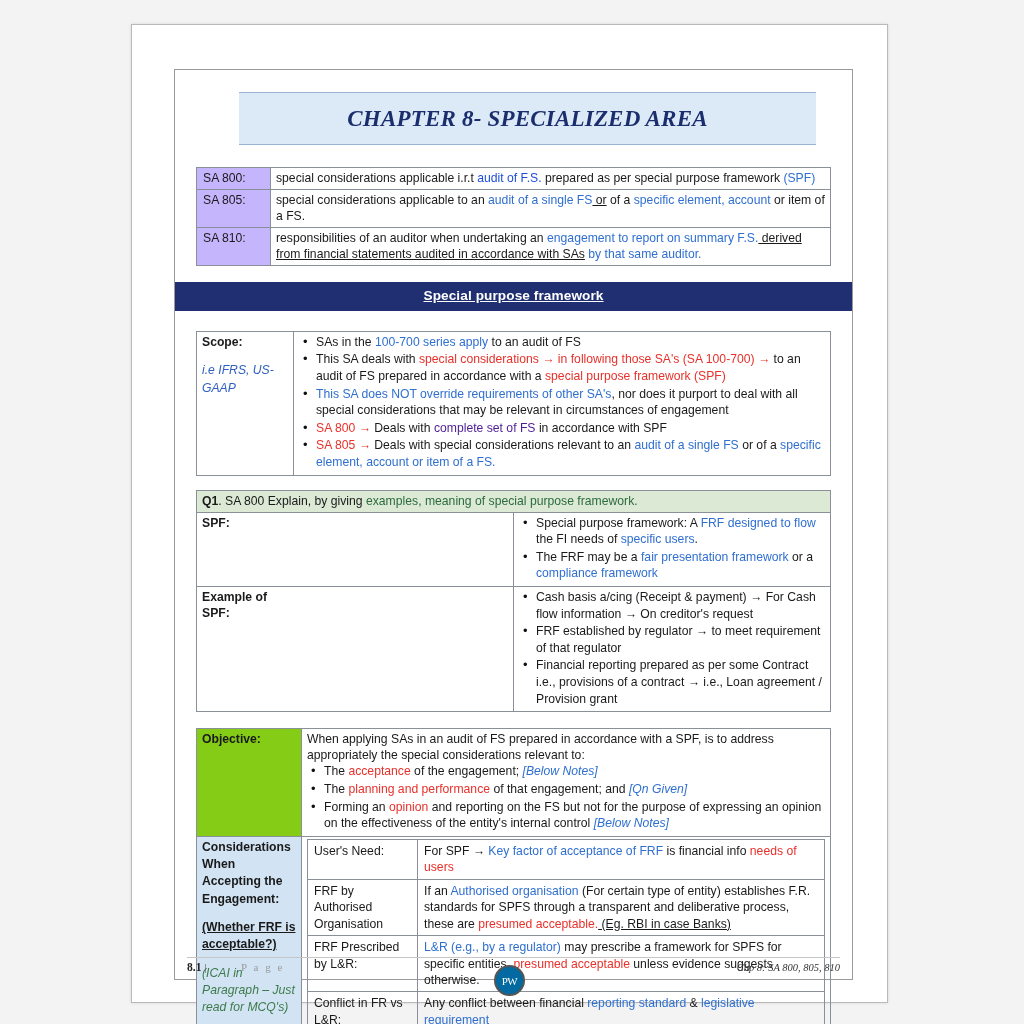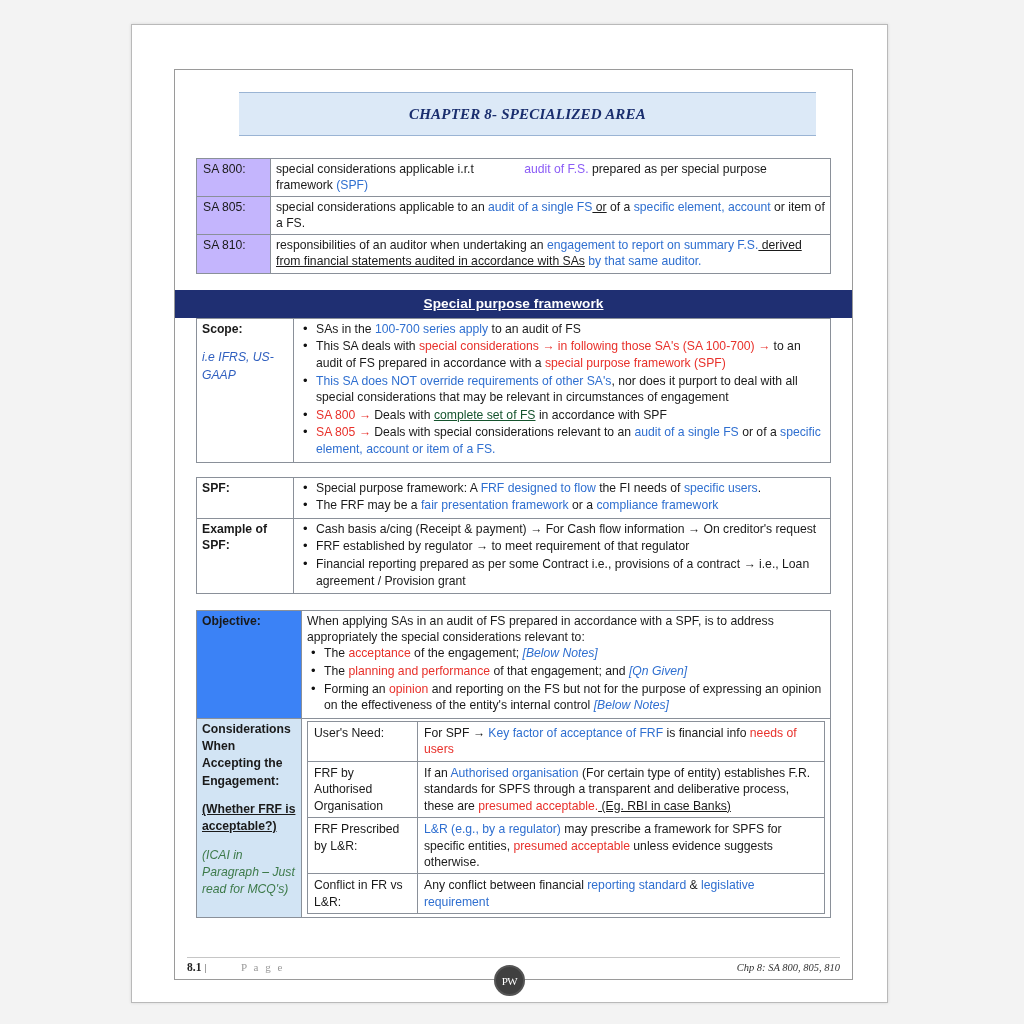--- a/index.html
+++ b/index.html
@@ -56,21 +56,21 @@
     background: #dce9f7;
     border-top: 1px solid #9ab4d4;
     border-bottom: 1px solid #9ab4d4;
     text-align: center;
     padding: 13px 0 12px 0;
   }
   .chapter-title {
     font-family: "Liberation Serif", serif;
     font-weight: bold;
     font-style: italic;
-    font-size: 15px;
+    font-size: 23px;
     color: #1a2e6e;
     letter-spacing: 0.2px;
   }
   .chapter-sub {
     font-family: "Liberation Serif", serif;
     font-style: italic;
     font-size: 12.5px;
     color: #1a2e6e;
     margin-top: 4px;
   }
@@ -113,21 +113,21 @@
   .banner-line {
     font-size: 13.6px;
     font-weight: bold;
     text-decoration: underline;
     letter-spacing: 0.1px;
     line-height: 1.42;
   }
 
   
   .scope-table {
-    margin: 0 9px 0 9px;
+    margin: 20px 9px 0 9px;
     width: calc(100% - 18px);
   }
   .lbl-col { width: 86px; }
   .lbl-bold { font-weight: bold; }
   .note-blue {
     color: #2f5fbf;
     font-style: italic;
     display: block;
     margin-top: 12px;
     line-height: 1.45;
@@ -163,21 +163,21 @@
     font-size: 12.2px;
   }
   .q-num { font-weight: bold; }
 
   
   .obj-table {
     margin: 16px 9px 0 9px;
     width: calc(100% - 18px);
   }
   td.blue-lbl {
-    background: #3b82f6;
+    background: #84cc16;
     width: 94px;
   }
   td.cons-lbl {
     background: #d2e4f4;
     width: 94px;
     padding-top: 5px;
   }
   .cons-lbl .hdr { font-weight: bold; line-height: 1.42; }
   .cons-lbl .underl {
     font-weight: bold;
@@ -237,21 +237,21 @@
   .logo-wrap {
     position: absolute;
     left: 0; right: 0;
     bottom: 6px;
     display: flex;
     justify-content: center;
   }
   .logo {
     width: 27px; height: 27px;
     border-radius: 50%;
-    background: #404040;
+    background: #0369a1;
     border: 2px solid #555;
     color: #fff;
     font-family: "Liberation Serif", serif;
     font-size: 11px;
     display: flex;
     align-items: center;
     justify-content: center;
     letter-spacing: -0.5px;
   }
 </style>
@@ -265,21 +265,21 @@
     <div class="inner-pad">
 
       <div class="chapter-band">
         <div class="chapter-title">CHAPTER 8- SPECIALIZED AREA</div>
       </div>
 
       <table class="doc sa-table">
         <tbody id="sa-body">
             <tr>
               <td class="key">SA 800:</td>
-              <td><span style="color: rgb(26, 26, 26);">special considerations applicable i.r.t </span><span style="color: #8b5cf6; margin-left: 47px;">audit of F.S.</span><span style="color: rgb(26, 26, 26);"> prepared as per special purpose framework </span><span style="color: rgb(47, 111, 208);">(SPF)</span></td>
+              <td><span style="color: rgb(26, 26, 26);">special considerations applicable i.r.t </span><span style="color: #1d4ed8;">audit of F.S.</span><span style="color: rgb(26, 26, 26);"> prepared as per special purpose framework </span><span style="color: rgb(47, 111, 208);">(SPF)</span></td>
             </tr>
             <tr>
               <td class="key">SA 805:</td>
               <td><span style="color: rgb(26, 26, 26);">special considerations applicable to an </span><span style="color: rgb(47, 111, 208);">audit of a single FS</span><span style="color: rgb(26, 26, 26); text-decoration: underline;"> or</span><span style="color: rgb(26, 26, 26);"> of a </span><span style="color: rgb(47, 111, 208);">specific element, account</span><span style="color: rgb(26, 26, 26);"> or item of a FS.</span></td>
             </tr>
             <tr>
               <td class="key">SA 810:</td>
               <td><span style="color: rgb(26, 26, 26);">responsibilities of an auditor when undertaking an </span><span style="color: rgb(47, 111, 208);">engagement to report on summary F.S.</span><span style="color: rgb(26, 26, 26); text-decoration: underline;">  derived from financial statements audited in accordance with SAs</span><span style="color: rgb(47, 111, 208);"> by that same auditor.</span></td>
             </tr>
           </tbody>
@@ -294,30 +294,35 @@
           <tr>
             <td class="lbl-col">
               <span class="lbl-bold">Scope:</span>
               <span class="note-blue">i.e IFRS, US-GAAP</span>
             </td>
             <td>
               <ul class="b" id="scope-bullets">
                   <li><span style="color: rgb(26, 26, 26);">SAs in the </span><span style="color: rgb(47, 111, 208);">100-700 series apply</span><span style="color: rgb(26, 26, 26);"> to an audit of FS</span></li>
                   <li><span style="color: rgb(26, 26, 26);">This SA deals with </span><span style="color: rgb(232, 49, 43);">special considerations → in following those SA's (SA 100-700) →</span><span style="color: rgb(26, 26, 26);"> to an audit of FS prepared in accordance with a </span><span style="color: rgb(232, 49, 43);">special purpose framework (SPF)</span></li>
                   <li><span style="color: rgb(47, 111, 208);">This SA does NOT override requirements of other SA's</span><span style="color: rgb(26, 26, 26);">, nor does it purport to deal with all special considerations that may be relevant in circumstances of engagement</span></li>
-                  <li><span style="color: rgb(232, 49, 43);">SA 800 →</span><span style="color: rgb(26, 26, 26);"> Deals with </span><span style="color: #14532d; text-decoration: underline;">complete set of FS</span><span style="color: rgb(26, 26, 26);"> in accordance with SPF</span></li>
+                  <li><span style="color: rgb(232, 49, 43);">SA 800 →</span><span style="color: rgb(26, 26, 26);"> Deals with </span><span style="color: #4c1d95;">complete set of FS</span><span style="color: rgb(26, 26, 26);"> in accordance with SPF</span></li>
                   <li><span style="color: rgb(232, 49, 43);">SA 805 →</span><span style="color: rgb(26, 26, 26);"> Deals with special considerations relevant to an </span><span style="color: rgb(47, 111, 208);">audit of a single FS</span><span style="color: rgb(26, 26, 26);"> or of a </span><span style="color: rgb(47, 111, 208);">specific element, account or item of a FS.</span></li>
                 </ul>
             </td>
           </tr>
         </tbody>
       </table>
 
       <table class="doc q-table">
         <tbody>
+          <tr>
+            <td class="q-row" colspan="2">
+              <span class="q-num">Q1</span><span id="q1-rest"><span style="color: rgb(26, 26, 26);">. SA 800 Explain, by giving </span><span style="color: rgb(45, 107, 63);">examples, meaning of special purpose framework.</span></span>
+            </td>
+          </tr>
           <tr>
             <td class="lbl-col">
               <span class="lbl-bold">SPF:</span>
             </td>
             <td>
               <ul class="b" id="spf-bullets">
                   <li><span style="color: rgb(26, 26, 26);">Special purpose framework: A </span><span style="color: rgb(47, 111, 208);">FRF designed to flow</span><span style="color: rgb(26, 26, 26);"> the FI needs of </span><span style="color: rgb(47, 111, 208);">specific users</span><span style="color: rgb(26, 26, 26);">.</span></li>
                   <li><span style="color: rgb(26, 26, 26);">The FRF may be a </span><span style="color: rgb(47, 111, 208);">fair presentation framework</span><span style="color: rgb(26, 26, 26);"> or a </span><span style="color: rgb(47, 111, 208);">compliance framework</span></li>
                 </ul>
             </td>

